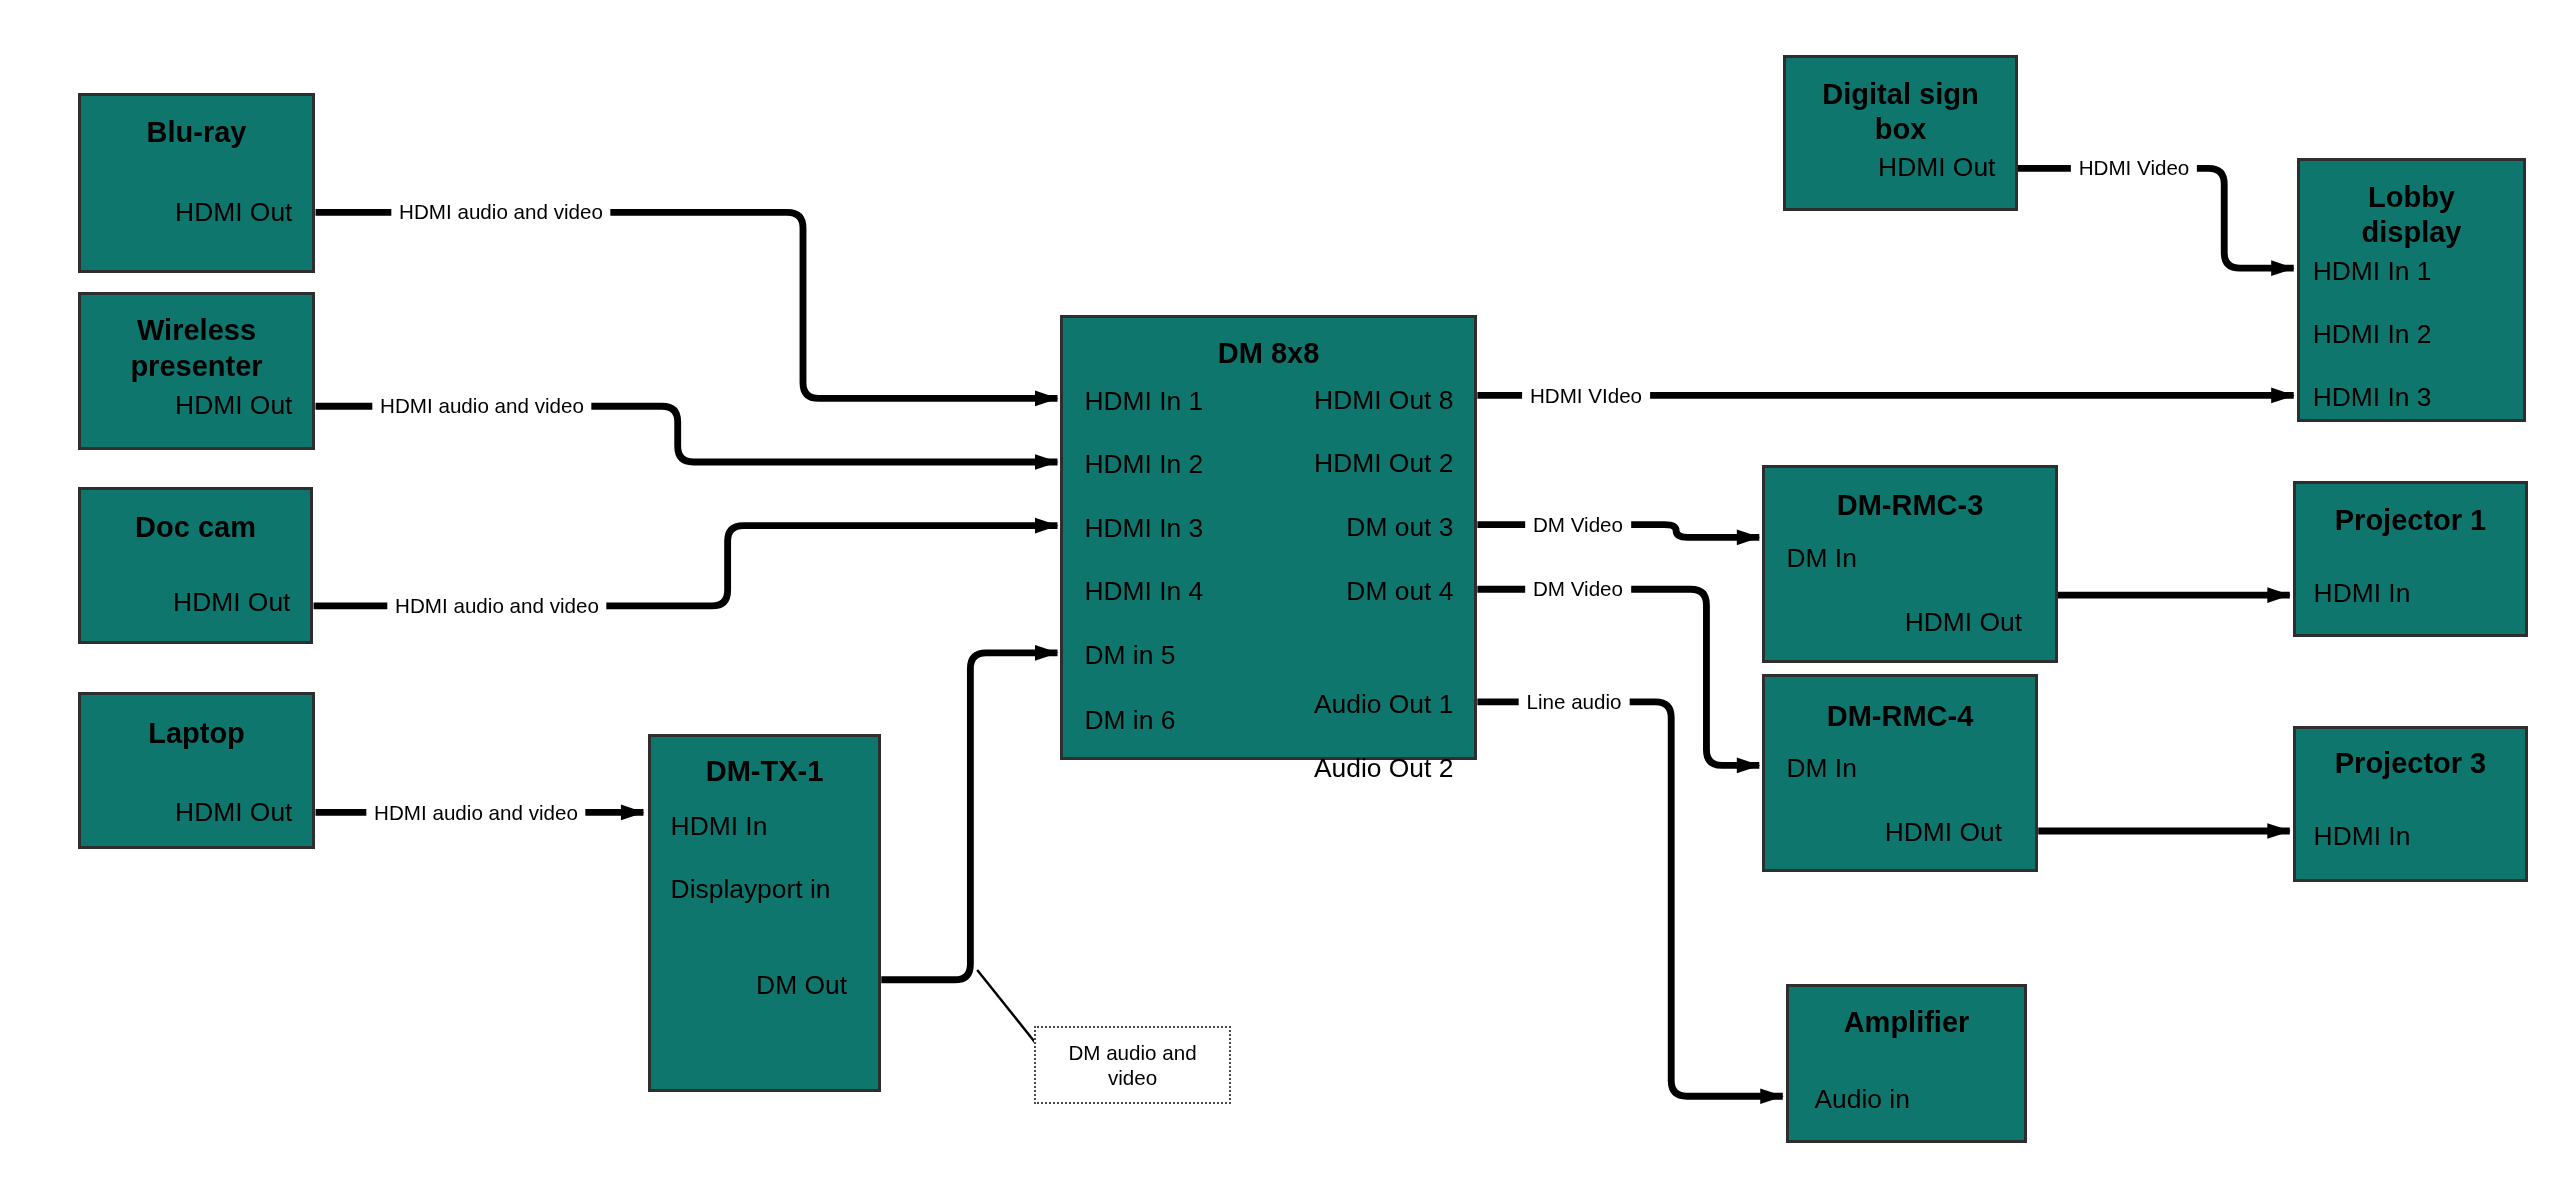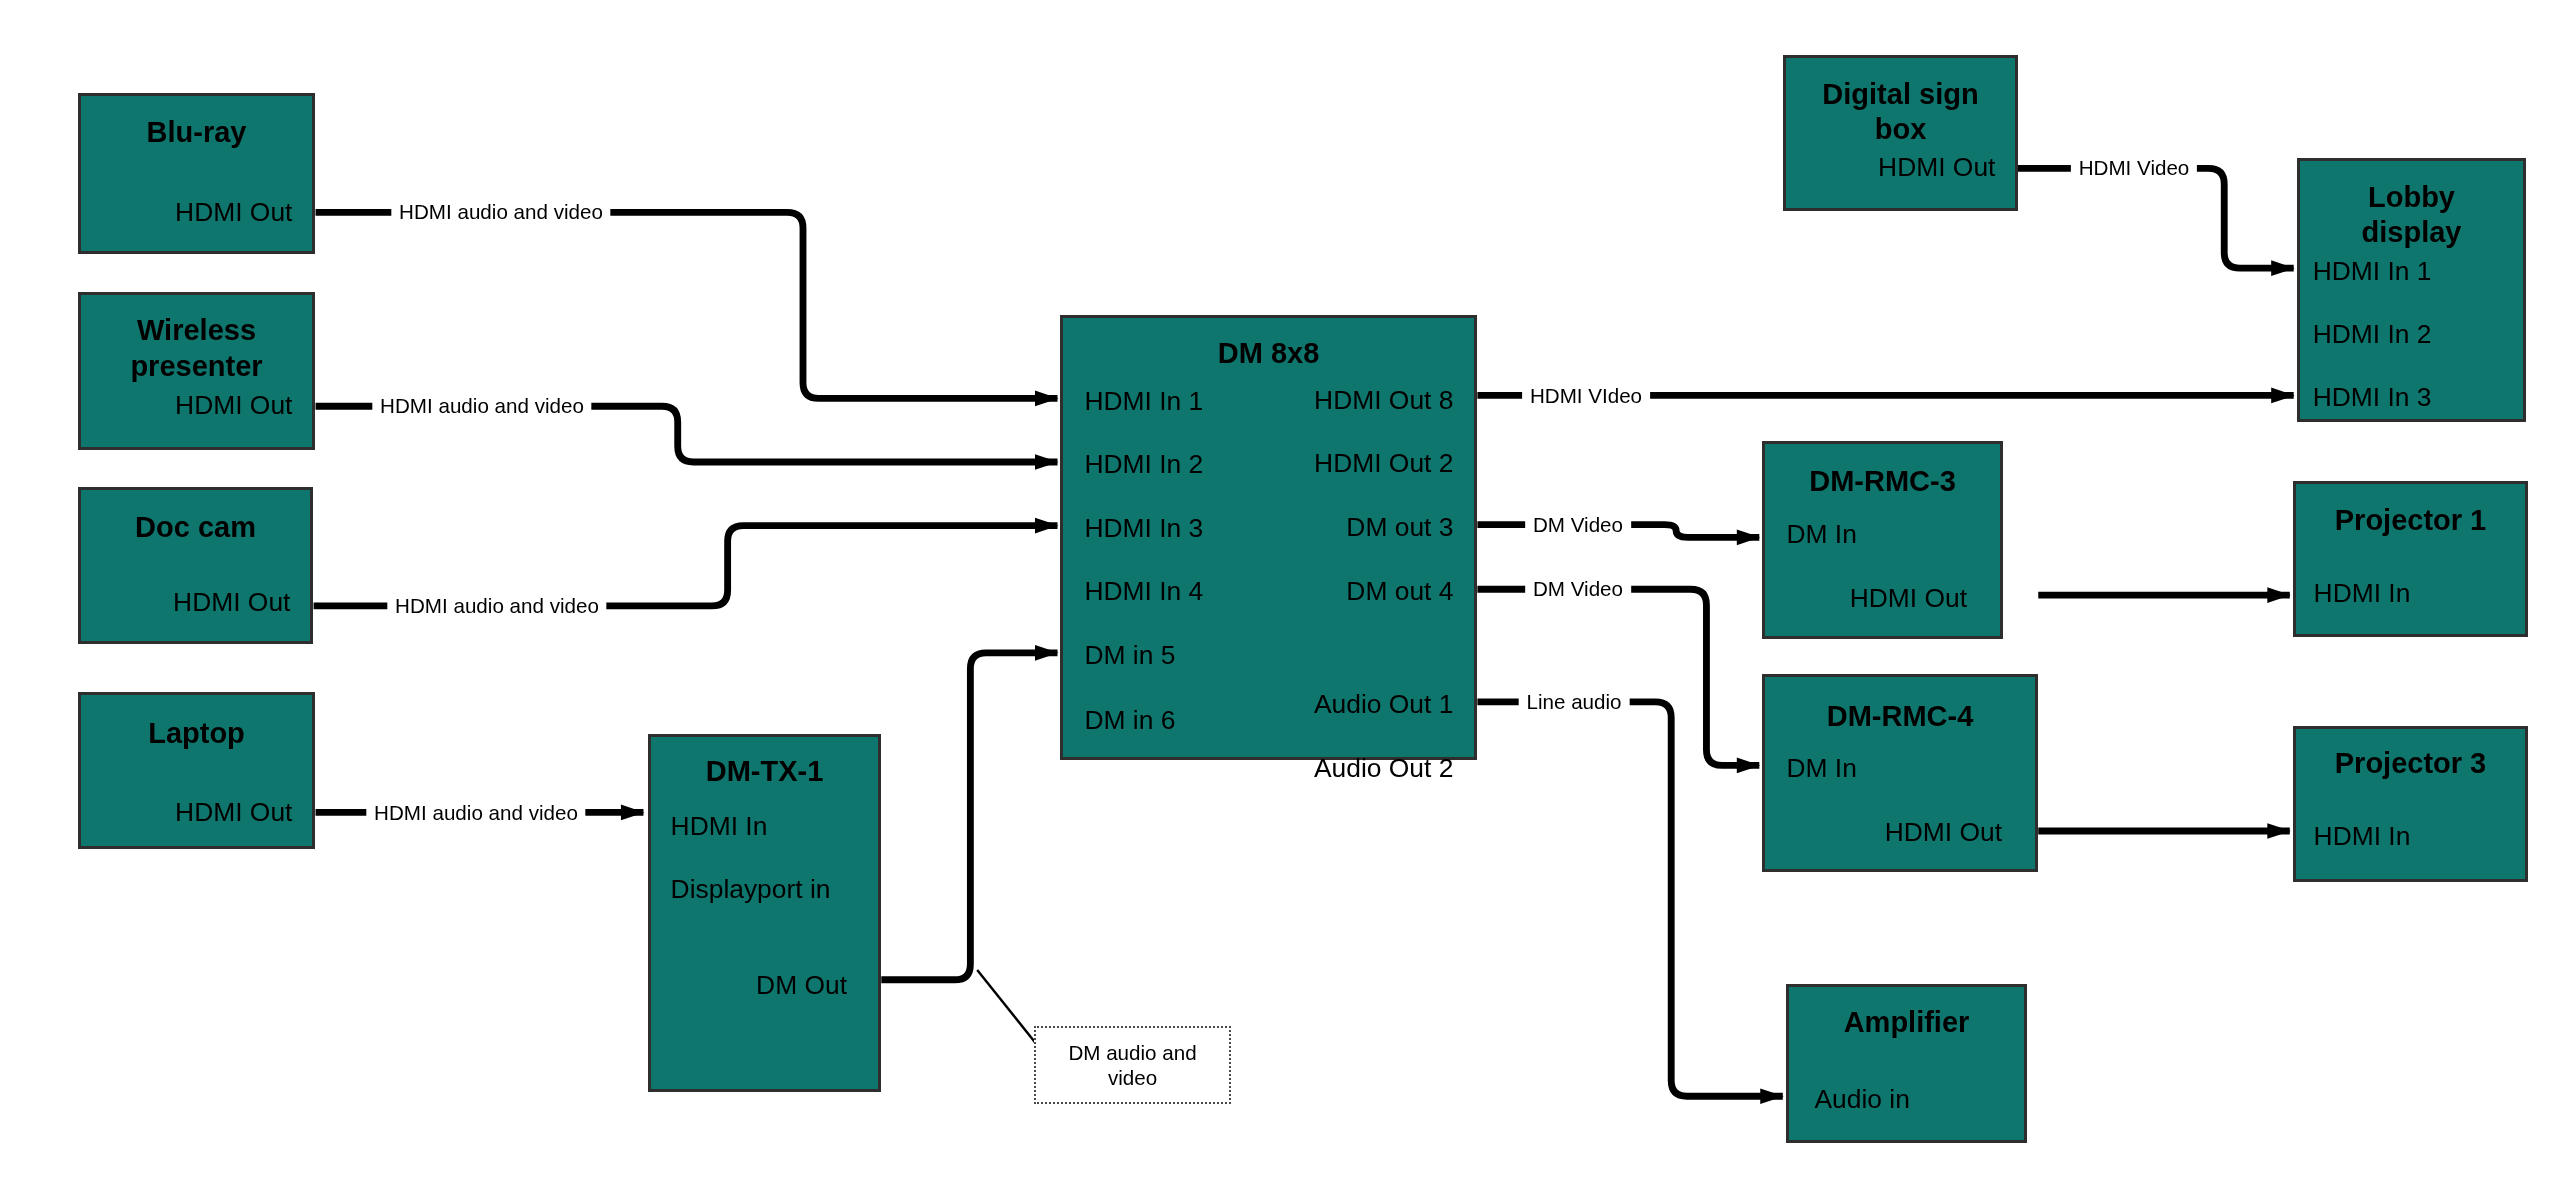--- a/index.html
+++ b/index.html
@@ -70,21 +70,21 @@
       <path d="M 2061 172 L 2256 172 Q 2272 172 2272 188 L 2272 258 Q 2272 274 2288 274 L 2343 274" marker-end="url(#arrow)"></path>
       <path d="M 1509 536 L 1700 536 Q 1712 536 1712 542 Q 1712 549 1724 549 L 1797 549" marker-end="url(#arrow)"></path>
       <path d="M 1509 602 L 1727 602 Q 1743 602 1743 618 L 1743 766 Q 1743 782 1759 782 L 1797 782" marker-end="url(#arrow)"></path>
       <path d="M 1509 717 L 1691 717 Q 1707 717 1707 733 L 1707 1104 Q 1707 1120 1723 1120 L 1821 1120" marker-end="url(#arrow)"></path>
       <path d="M 2082 608 L 2339 608" marker-end="url(#arrow)"></path>
       <path d="M 2082 849 L 2339 849" marker-end="url(#arrow)"></path>
     </g>
     <path d="M 998 991 L 1058 1066" stroke="#000" stroke-width="2.5" fill="none"></path>
   </svg>
 
-  <div class="node" style="left:78px;top:93px;width:237px;height:161px;">
+  <div class="node" style="left:78px;top:93px;width:237px;height:180px;">
     <div class="title" style="top:17.6px;">Blu-ray</div>
     <span class="port" style="right:19.6px;top:101px;">HDMI Out</span>
   </div>
 
   <div class="node" style="left:78px;top:292px;width:237px;height:158px;">
     <div class="title" style="top:16.6px;">Wireless presenter</div>
     <span class="port" style="right:19.6px;top:95px;">HDMI Out</span>
   </div>
 
   <div class="node" style="left:78px;top:487px;width:235px;height:157px;">
@@ -125,21 +125,21 @@
     <span class="port" style="right:19.6px;top:94px;">HDMI Out</span>
   </div>
 
   <div class="node" style="left:2297px;top:158px;width:229px;height:264px;">
     <div class="title" style="top:18.6px;line-height:35px;">Lobby display</div>
     <span class="port" style="left:12.7px;top:95px;">HDMI In 1</span>
     <span class="port" style="left:12.7px;top:158px;">HDMI In 2</span>
     <span class="port" style="left:12.7px;top:221px;">HDMI In 3</span>
   </div>
 
-  <div class="node" style="left:1762px;top:441px;width:241px;height:198px;">
+  <div class="node" style="left:1762px;top:465px;width:296px;height:198px;">
     <div class="title" style="top:18.6px;">DM-RMC-3</div>
     <span class="port" style="left:21.5px;top:75px;">DM In</span>
     <span class="port" style="right:33px;top:139px;">HDMI Out</span>
   </div>
 
   <div class="node" style="left:2293px;top:481px;width:235px;height:156px;">
     <div class="title" style="top:17.6px;">Projector 1</div>
     <span class="port" style="left:17.6px;top:94px;">HDMI In</span>
   </div>
 

